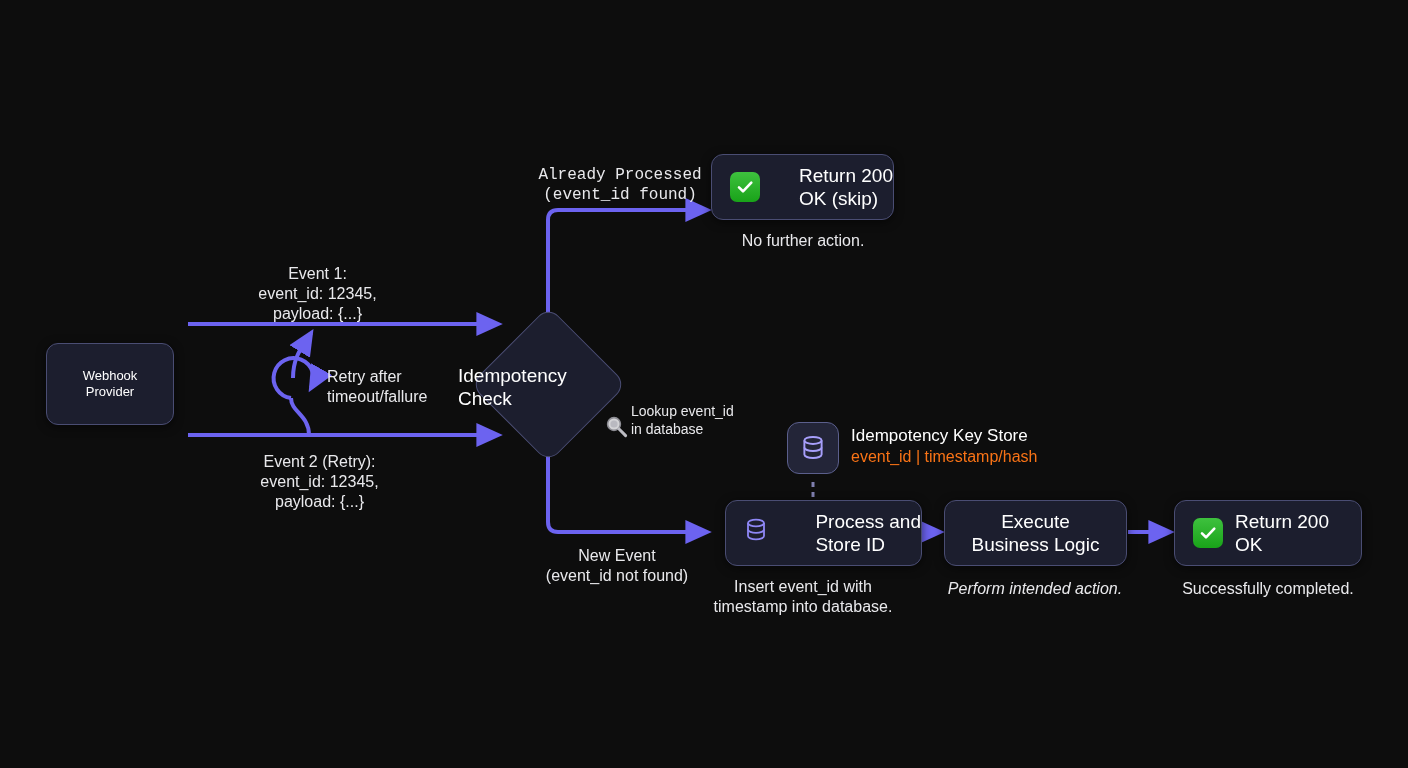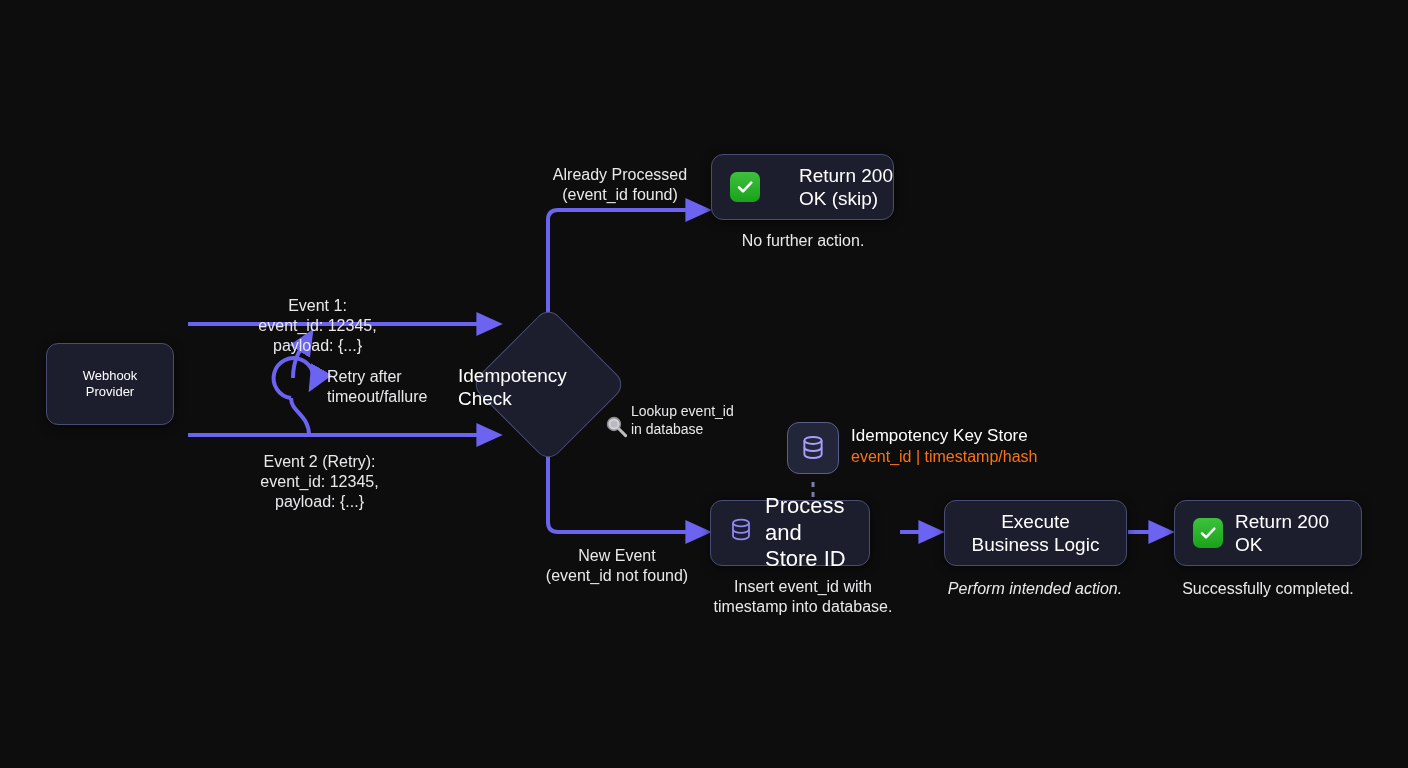--- a/index.html
+++ b/index.html
@@ -157,21 +157,21 @@
     <span class="check-emoji">
       <svg width="20" height="20" viewBox="0 0 20 20" aria-hidden="true">
         <path d="M4 10.4 L8 14.3 L16.3 5.6" stroke="#ffffff" stroke-width="2.6" fill="none" stroke-linecap="round" stroke-linejoin="round"></path>
       </svg>
     </span>
     <span class="node-text">Return 200
 OK (skip)</span>
   </div>
   <div class="lbl" style="left:703px; top:231px; width:200px; font-size:16px;">No further action.</div>
 
-  <div class="node with-icon" style="left:710px; top:500px; width:160px; height:66px; font-size:22px;">
+  <div class="node with-icon" style="left:725px; top:500px; width:197px; height:66px; font-size:19px;">
     <span style="flex:none;">
       <svg width="24" height="26" viewBox="0 0 24 26" aria-hidden="true">
         <ellipse cx="12" cy="6" rx="8" ry="3.3" fill="none" stroke="#8e87f5" stroke-width="1.8"></ellipse>
         <path d="M4,6 L4,19 C4,20.9 7.6,22.3 12,22.3 C16.4,22.3 20,20.9 20,19 L20,6" fill="none" stroke="#8e87f5" stroke-width="1.8"></path>
         <path d="M4,12.5 C4,14.4 7.6,15.8 12,15.8 C16.4,15.8 20,14.4 20,12.5" fill="none" stroke="#8e87f5" stroke-width="1.8"></path>
       </svg>
     </span>
     <span class="node-text">Process and
 Store ID</span>
   </div>
@@ -201,32 +201,32 @@
         <path d="M4,6 L4,19 C4,20.9 7.6,22.3 12,22.3 C16.4,22.3 20,20.9 20,19 L20,6" fill="none" stroke="#a79ffb" stroke-width="1.8"></path>
         <path d="M4,12.5 C4,14.4 7.6,15.8 12,15.8 C16.4,15.8 20,14.4 20,12.5" fill="none" stroke="#a79ffb" stroke-width="1.8"></path>
       </svg>
     </span>
     <span class="keystore-text">
       <div class="keystore-title">Idempotency Key Store</div>
       <div class="keystore-sub">event_id | timestamp/hash</div>
     </span>
   </div>
 
-  <div class="lbl" style="left:230px; top:264px; width:175px; font-size:16px;margin-top:32px;">Event 1:
+  <div class="lbl" style="left:230px; top:264px; width:175px; font-size:16px;">Event 1:
 event_id: 12345,
 payload: {...}</div>
 
   <div class="lbl left" style="left:327px; top:367px; width:180px; font-size:16px;">Retry after
 timeout/fallure</div>
 
   <div class="lbl" style="left:232px; top:452px; width:175px; font-size:16px;">Event 2 (Retry):
 event_id: 12345,
 payload: {...}</div>
 
-  <div class="lbl" style="left:530px; top:165px; width:180px; font-size:16px;">Already Processed
+  <div class="lbl" style="left:530px; top:165px; width:180px; font-size:16px;font-family:Liberation Mono, monospace;">Already Processed
 (event_id found)</div>
 
   <div class="lbl" style="left:527px; top:546px; width:180px; font-size:16px;">New Event
 (event_id not found)</div>
 
   <span class="mag" style="left:603px; top:413px;">
     <svg width="26" height="26" viewBox="0 0 26 26" aria-hidden="true">
       <circle cx="11" cy="11" r="6.4" fill="#d3d3d6" stroke="#8d8d94" stroke-width="1.6"></circle>
       <circle cx="11" cy="11" r="3.6" fill="#b9b9c0"></circle>
       <path d="M15.8,15.8 L22.6,22.6" stroke="#bcbcc3" stroke-width="3" stroke-linecap="round"></path>

